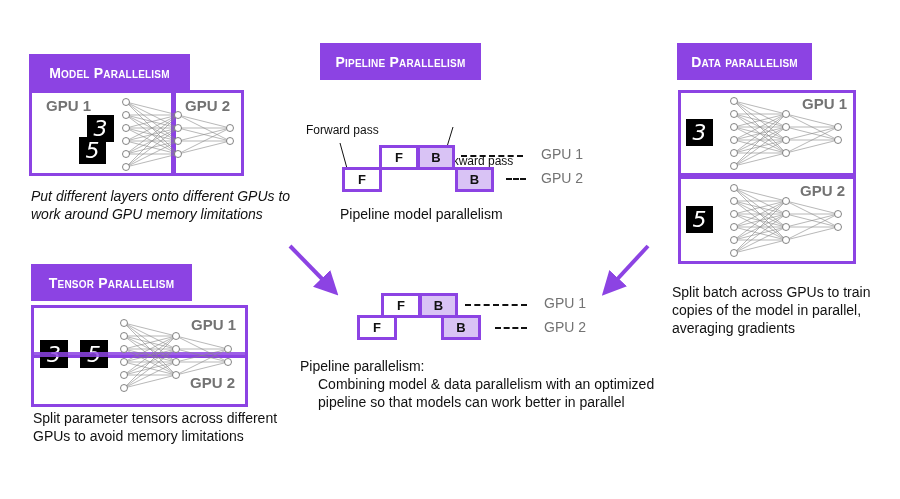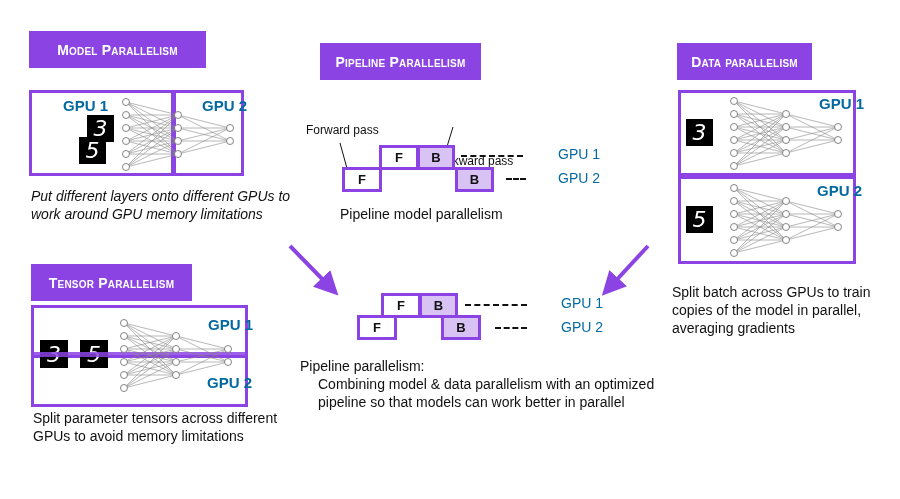--- a/index.html
+++ b/index.html
@@ -4,36 +4,36 @@
 <style>
   html, body { margin:0; padding:0; background:#ffffff; }
   body { width:900px; height:499px; position:relative; overflow:hidden;
          font-family:"Liberation Sans", "DejaVu Sans", sans-serif; color:#111; }
   .abs { position:absolute; }
   .title-badge { position:absolute; background:#8c43e3; color:#fff; height:37px;
                  display:flex; align-items:center; justify-content:center;
                  font-size:13px; font-weight:bold; letter-spacing:0.2px; font-variant:small-caps; }
   .title-badge span { font-size:14px; }
   .box { position:absolute; border:3px solid #8c43e3; box-sizing:border-box; background:#fff; }
-  .gpu-label { position:absolute; font-size:15px; font-weight:bold; color:#0369a1; white-space:nowrap;margin-left:17px; }
+  .gpu-label { position:absolute; font-size:15px; font-weight:bold; color:#737373; white-space:nowrap; }
   .desc { position:absolute; font-size:14px; line-height:18px; color:#111; }
   .digit { position:absolute; background:#000; color:#fff; font-size:22px; font-style:italic;
            display:flex; align-items:center; justify-content:center; font-family:"DejaVu Sans", sans-serif; }
   .block { position:absolute; height:22px; border:3px solid #8c43e3; box-sizing:border-box;
            display:flex; align-items:center; justify-content:center; font-weight:bold; font-size:13px; }
   .block.fwd { background:#fff; }
   .block.bwd { background:#d9c3f5; }
   .dash { position:absolute; border-top:2px dashed #111; height:0; }
   .small-label { position:absolute; font-size:12px; color:#111; white-space:nowrap; }
   svg { position:absolute; overflow:visible; }
 </style>
 </head>
 <body>
 
-<div class="title-badge" style="left:29px;top:31px;width:177px;align-items:center;">
+<div class="title-badge" style="left:29px;top:54px;width:161px;align-items:center;">
     <span>Model Parallelism</span>
   </div>
 <div class="box" style="left:29px;top:90px;width:145px;height:86px;"></div>
 <div class="box" style="left:173px;top:90px;width:71px;height:86px;"></div>
 <div class="gpu-label" style="left:46px;top:97px;">GPU 1</div>
 <div class="gpu-label" style="left:185px;top:97px;">GPU 2</div>
 <div class="digit" style="left:87px;top:115px;width:27px;height:27px;">3</div>
 <div class="digit" style="left:79px;top:137px;width:27px;height:27px;">5</div>
 <svg id="nn-model" style="left:0;top:0;width:1px;height:1px;">
     <line x1="126" y1="102" x2="178" y2="115" stroke="#888" stroke-width="0.6"></line>

